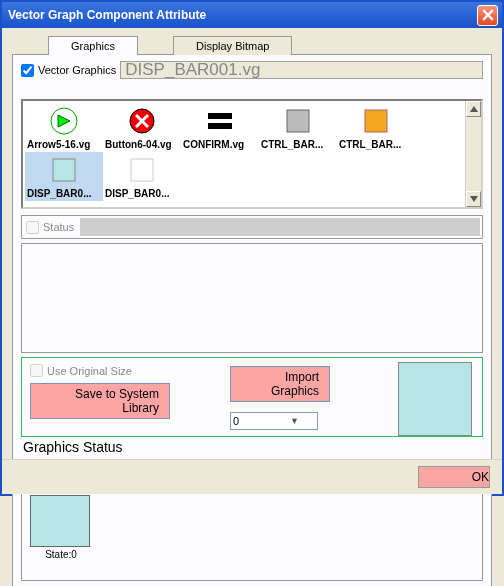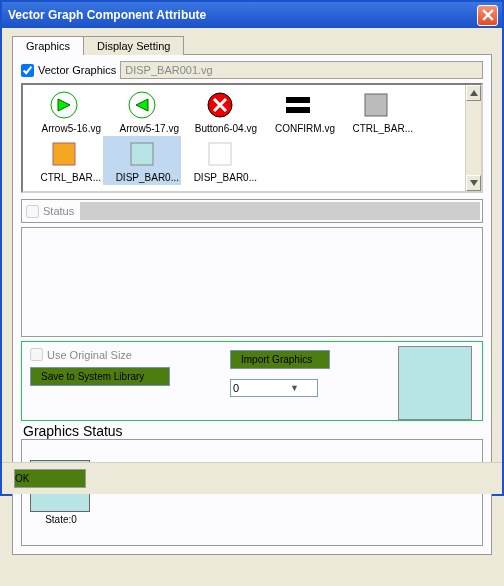--- a/index.html
+++ b/index.html
@@ -3,100 +3,91 @@
 <meta charset="utf-8">
 <style>
 * { box-sizing: border-box; margin: 0; padding: 0; }
 body { font-family: Tahoma, sans-serif; font-size: 11px; background: #ece9d8; width: 504px; height: 586px; overflow: hidden; }
 .titlebar { height: 26px; background: linear-gradient(to bottom, #3a77e0 0%, #2962d6 50%, #1b52c9 100%); color: #fff; display: flex; align-items: center; padding: 0 4px 0 6px; font-weight: bold; font-size: 12px; }
 .titlebar-text { flex: 1; }
 .close-btn { width: 21px; height: 21px; background: linear-gradient(to bottom, #f5937a, #e64820); border: 1px solid #fff; border-radius: 3px; display: flex; align-items: center; justify-content: center; cursor: pointer; }
 .close-btn svg { width: 12px; height: 12px; }
 .content { padding: 8px 10px; }
 .tabs { display: flex; }
-.tab { padding: 3px 13px; border: 1px solid #999; border-bottom: none; background: #ece9d8; cursor: pointer; margin-right: -1px; }
+.tab { padding: 3px 22px; border: 1px solid #999; border-bottom: none; background: #ece9d8; cursor: pointer; margin-right: -1px; margin-left: 36px; }
 .tab.active { background: #fcfcfe; position: relative; z-index: 2; }
 .tab-body { border: 1px solid #999; background: #fcfcfe; padding: 6px 8px 8px; min-height: 500px; margin-top: -1px; }
-.row { display: flex; align-items: center; margin-bottom: 4px; justify-content: space-between; }
+.row { display: flex; align-items: center; margin-bottom: 20px; justify-content: space-between; }
 .checkbox { width: 13px; height: 13px; margin-right: 4px; }
 .field-label { margin-right: 4px; }
-.text-field { flex: 1; height: 18px; background: #ece9d8; border: 1px solid #a0a0a0; color: #888; padding: 0 4px; font-size: 11px; }
+.text-field { flex: 1; height: 18px; background: #ece9d8; border: 1px solid #a0a0a0; color: #888; padding: 0 4px; font-size: 17px; }
 .gallery { border: 2px inset #d4d0c8; background: #fff; height: 110px; position: relative; overflow: hidden; }
 .gallery-inner { display: flex; flex-wrap: wrap; padding: 2px; width: calc(100% - 16px); }
-.gallery-item { width: 78px; text-align: right; padding: 2px; cursor: pointer; }
+.gallery-item { width: 78px; text-align: left; padding: 2px; cursor: pointer; font-weight: bold; }
 .gallery-item.selected { background: #c0d8f0; }
 .gallery-icon { width: 32px; height: 32px; margin: 0 auto 2px; display: flex; align-items: center; justify-content: center; }
 .gallery-item .label { font-size: 10px; white-space: nowrap; overflow: hidden; text-overflow: ellipsis; }
 .scrollbar-v { position: absolute; right: 0; top: 0; bottom: 0; width: 16px; background: #ece9d8; border-left: 1px solid #d4d0c8; }
 .scroll-arrow { height: 16px; background: #ece9d8; border: 1px solid #fff; border-right-color: #888; border-bottom-color: #888; display: flex; align-items: center; justify-content: center; cursor: pointer; }
 .scroll-arrow.down { position: absolute; bottom: 0; left: 0; right: 0; }
 .bitmap-row { border: 1px solid #999; display: flex; align-items: center; margin-top: 6px; }
 .bitmap-check { padding: 2px 4px; display: flex; align-items: center; color: #888; }
 .bitmap-bar { flex: 1; height: 18px; background: #cecece; margin: 2px; }
 .big-preview-area { border: 1px solid #999; height: 110px; margin-top: 4px; background: #fcfcfe; }
 .ctrl-section { border: 1px solid #22c55e; margin-top: 4px; padding: 6px 8px; position: relative; min-height: 80px; }
 .disabled-check { color: #888; display: flex; align-items: center; margin-bottom: 6px; }
-.btn { border: 1px solid #7a93bf; background: #4d7c0f; padding: 3px 10px; cursor: pointer; font-size: 10px; text-align: left; }
+.btn { border: 1px solid #7a93bf; background: #fca5a5; padding: 3px 10px; cursor: pointer; font-size: 12px; text-align: right; }
 .btn.flat { border: 1px solid #999; }
 .select { border: 1px solid #7f9db9; background: #fff; height: 18px; width: 88px; display: flex; align-items: center; padding: 0 2px; cursor: pointer; }
 .select span { flex: 1; font-size: 11px; }
 .select .arrow { width: 14px; text-align: center; font-size: 9px; color: #555; }
 .thumb-large { width: 74px; height: 74px; background: #b7e4e4; border: 1px solid #888; position: absolute; right: 10px; top: 4px; }
 .graphics-status { font-size: 14px; margin-top: 2px; margin-left: 2px; }
-.state-box { border: 1px solid #999; margin-top: 0; padding: 20px 8px; min-height: 84px; }
+.state-box { border: 1px solid #999; margin-top: 19px; padding: 20px 8px; min-height: 84px; }
 .state-thumb { width: 60px; height: 52px; background: #b7e4e4; border: 1px solid #666; }
 .state-label { font-size: 10px; margin-top: 2px; text-align: center; width: 62px; }
-.footer { display: flex; justify-content: flex-end; gap: 8px; padding: 6px 12px; border-top: 1px solid #d4d0c8; position: absolute; bottom: 0; left: 0; right: 0; background: #ece9d8; flex-direction: column; }
+.footer { display: flex; justify-content: flex-end; gap: 8px; padding: 6px 12px; border-top: 1px solid #d4d0c8; position: absolute; bottom: 0; left: 0; right: 0; background: #ece9d8; }
 .footer .btn { width: 72px; padding: 3px 0; }
 .outer-border { border: 2px solid #1b52c9; height: 496px; position: relative; }
 </style>
 </head>
 <body>
 
 <div class="outer-border">
 <div class="titlebar">
   <span class="titlebar-text">Vector Graph Component Attribute</span>
   <div class="close-btn">
     <svg viewBox="0 0 10 10">
           <path d="M1 1 L9 9 M9 1 L1 9" stroke="#fff" stroke-width="2"></path>
         </svg>
   </div>
 </div>
 
 <div class="content">
   <div class="tabs">
     <div class="tab active">Graphics</div>
-    <div class="tab">Display Setting</div>
+    <div class="tab">Display Bitmap</div>
   </div>
   <div class="tab-body">
     <div class="row">
       <input type="checkbox" class="checkbox" checked="" style="">
       <span class="field-label">Vector Graphics</span>
       <input class="text-field" readonly="" value="DISP_BAR001.vg" style="">
     </div>
 
     <div class="gallery">
       <div class="gallery-inner">
         <div class="gallery-item">
           <div class="gallery-icon">
                 <svg width="28" height="28">
                   <circle cx="14" cy="14" r="13" fill="#fff" stroke="#0a0"></circle>
                   <path d="M8 8 L20 14 L8 20 Z" fill="#0e0" stroke="#060"></path>
                 </svg>
               </div>
           <div class="label">Arrow5-16.vg</div>
-        </div>
-        <div class="gallery-item">
-          <div class="gallery-icon">
-                <svg width="28" height="28">
-                  <circle cx="14" cy="14" r="13" fill="#fff" stroke="#0a0"></circle>
-                  <path d="M20 8 L8 14 L20 20 Z" fill="#0e0" stroke="#060"></path>
-                </svg>
-              </div>
-          <div class="label">Arrow5-17.vg</div>
         </div>
         <div class="gallery-item">
           <div class="gallery-icon">
                 <svg width="28" height="28">
                   <circle cx="14" cy="14" r="12" fill="#e00" stroke="#000"></circle>
                   <path d="M8 8 L20 20 M20 8 L8 20" stroke="#fff" stroke-width="3"></path>
                 </svg>
               </div>
           <div class="label">Button6-04.vg</div>
         </div>

